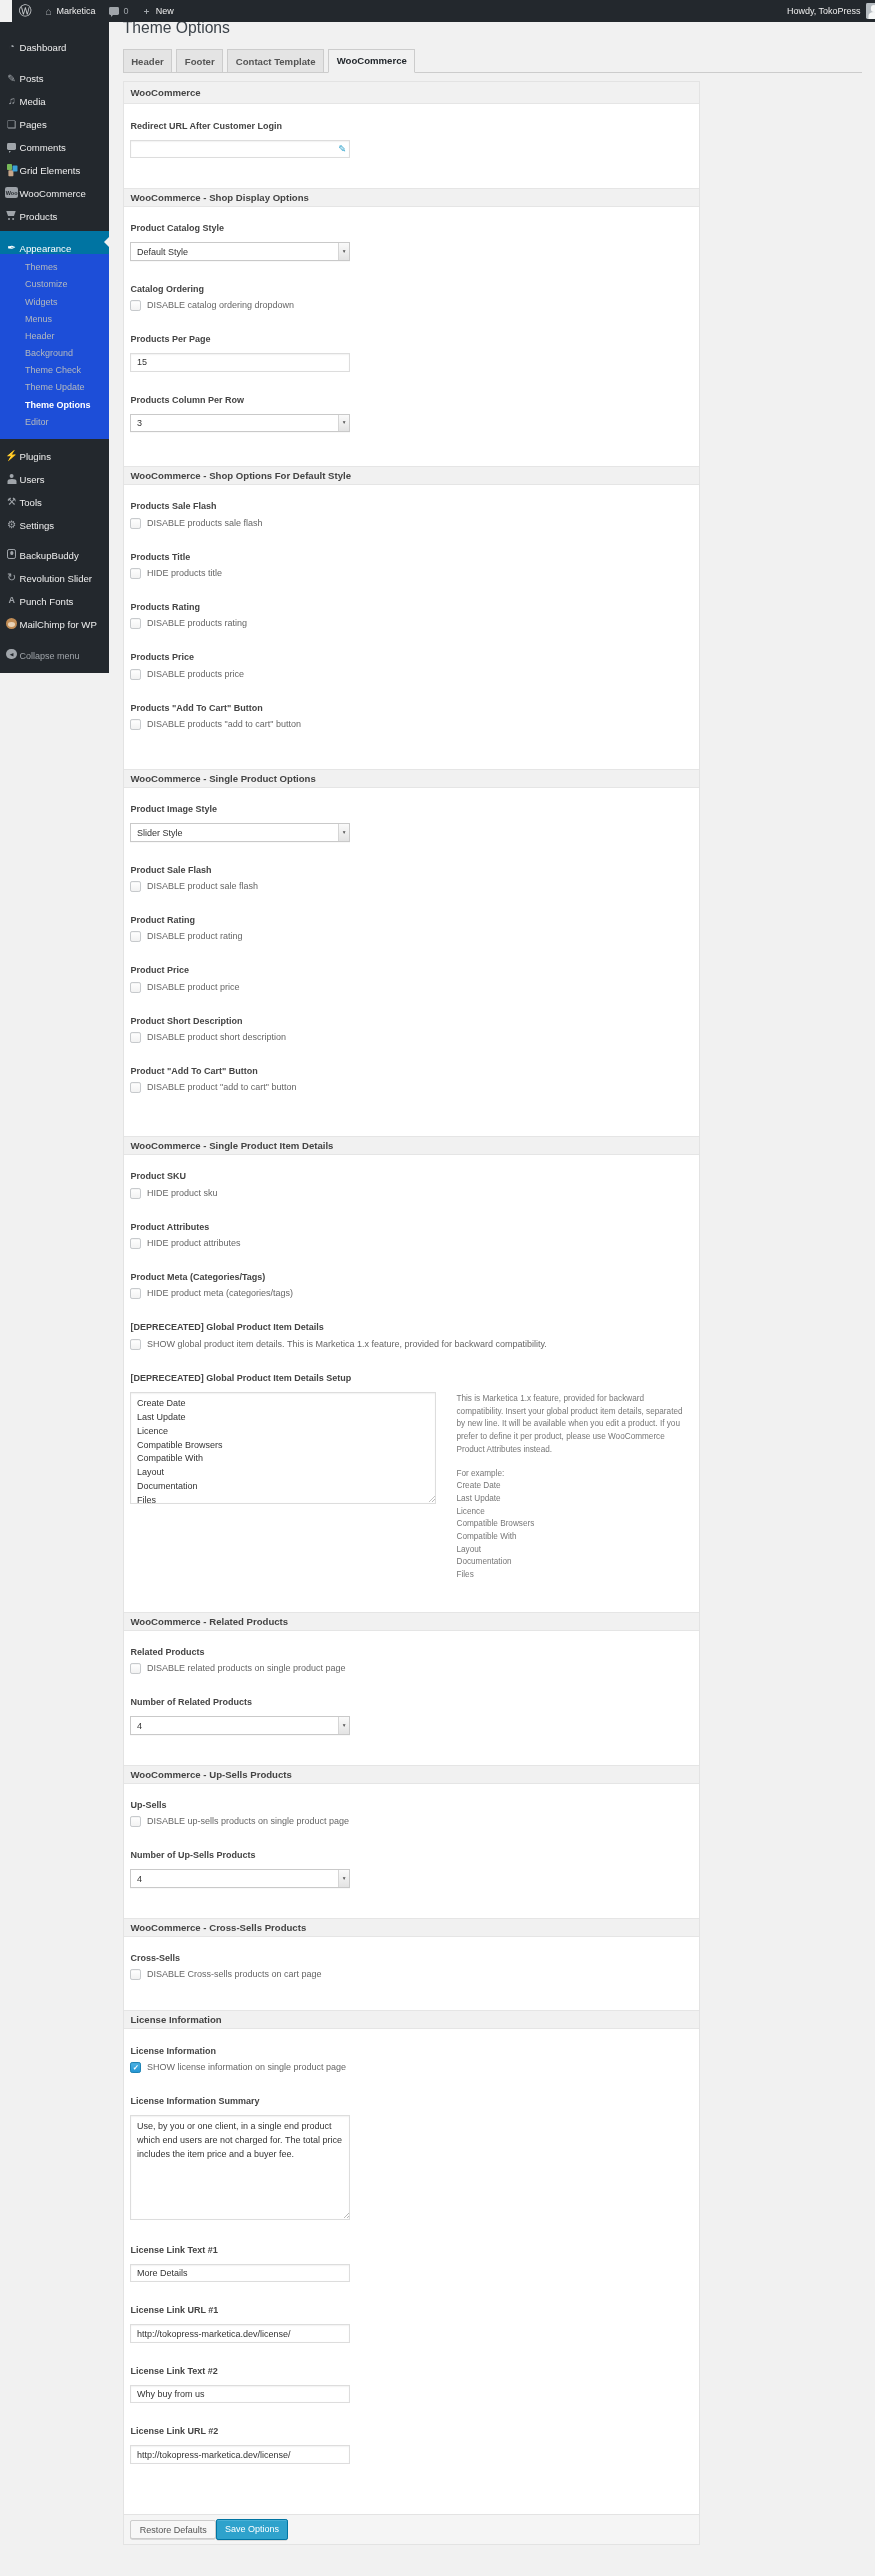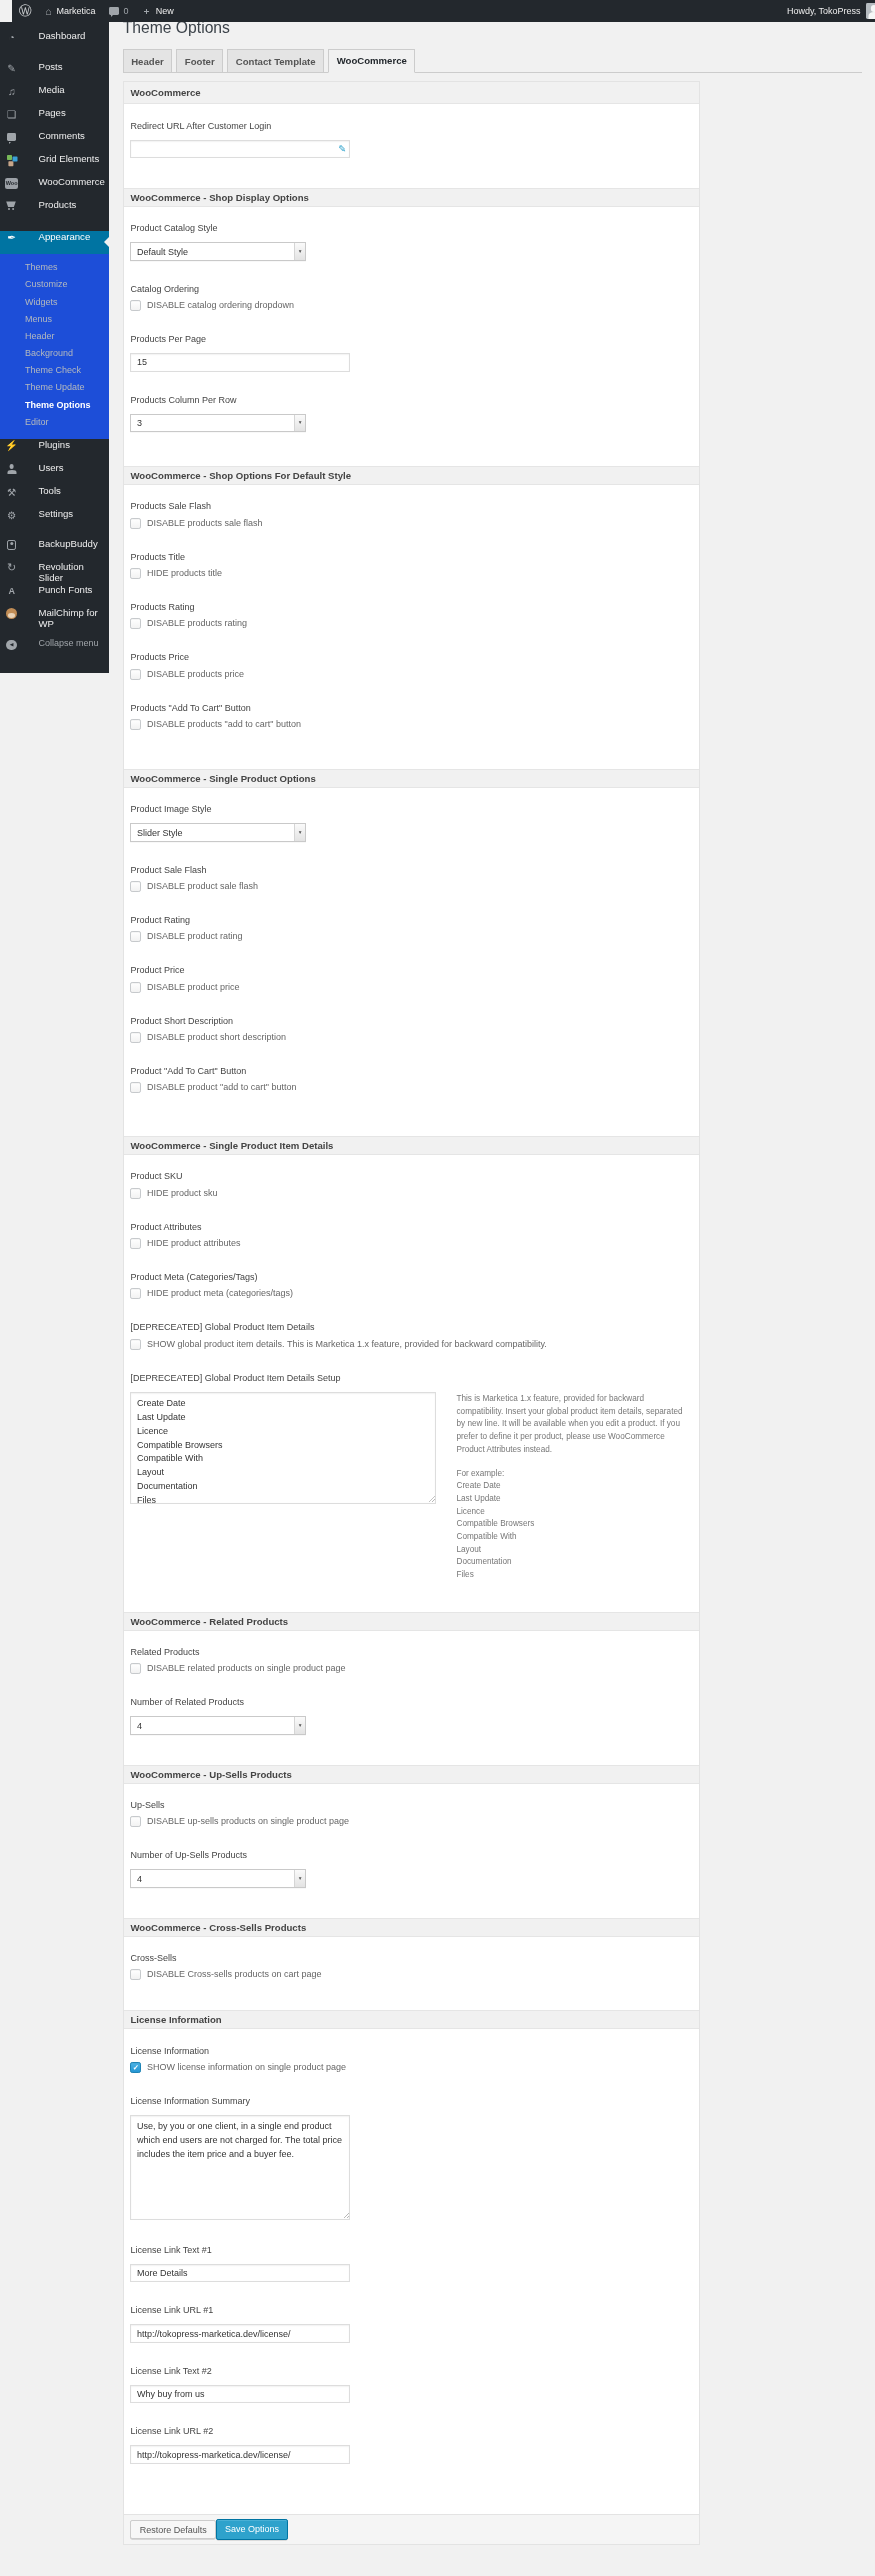--- a/index.html
+++ b/index.html
@@ -15,21 +15,21 @@
   .i-home::before{content:"⌂";font-size:10.3px;color:#a0a5aa}
   .i-plus::before{content:"＋";font-size:9px;color:#a0a5aa;font-weight:bold}
   .bubble{width:9.6px;height:7.5px;background:#a0a5aa;border-radius:1.4px;position:relative;flex:none}
   .bubble::after{content:"";position:absolute;bottom:-2.7px;left:2.1px;width:0;height:0;border-left:2.7px solid #a0a5aa;border-bottom:2.7px solid transparent}
   .person{position:relative;background:#b6bcc1;border-radius:1.4px;width:16.4px;height:16.4px;overflow:hidden;flex:none}
   .person::before{content:"";position:absolute;top:2.7px;left:50%;transform:translateX(-50%);width:6.2px;height:6.2px;border-radius:50%;background:#f6f7f7}
   .person::after{content:"";position:absolute;top:9.6px;left:50%;transform:translateX(-50%);width:11px;height:7.5px;border-radius:50% 50% 0 0;background:#f6f7f7}
 
   
   #sidebar{position:absolute;top:22px;left:0;width:109px;background:#23282d;padding:8.2px 0 12.3px;z-index:40}
-  .menu-item{height:23px;display:flex;align-items:flex-start;gap:20px;padding:0 4.8px;color:#eee;font-size:9.6px;cursor:pointer;position:relative}
+  .menu-item{height:23px;display:flex;align-items:flex-end;gap:1px;padding:0 4.8px;color:#eee;font-size:9.6px;cursor:pointer;position:relative}
   .menu-item .mi{width:13.7px;height:13.7px;display:flex;align-items:center;justify-content:center;color:#a0a5aa;font-size:10.3px;flex:none}
   .menu-item.current{background:#0074a2;color:#fff}
   .menu-item.current .mi{color:#fff}
   .menu-item.current::after{content:"";position:absolute;right:0;top:50%;margin-top:-5.5px;border:5.5px solid transparent;border-right-color:#f1f1f1}
   .menu-sep{height:8.2px}
   .menu-gap{height:6.8px}
   .submenu{background:#1d4ed8;padding:5.5px 0 8.2px}
   .submenu-item{display:block;padding:4.1px 0 4.1px 25px;color:#b4b9be;font-size:9px;line-height:9px;cursor:pointer}
   .submenu-item.cur{color:#fff;font-weight:bold}
   .collapse-item{margin-top:8.2px;color:#a0a5aa;font-size:9px}
@@ -68,33 +68,33 @@
   .tab.active{background:#f1f1f1;color:#23282d;border-bottom:0.7px solid #f1f1f1;margin-bottom:-0.7px}
 
   .box{width:577px;margin-top:8.2px;background:#fff;border:0.7px solid #e3e3e3;box-shadow:0 0.7px 0.7px rgba(0,0,0,.04)}
   .sec-h{background:#f1f1f1;border-top:0.7px solid #e5e5e5;border-bottom:0.7px solid #e5e5e5;padding:0 6.8px;font-size:9.6px;font-weight:600;color:#444;height:19px;line-height:18.5px}
   .sec-h.first{border-top:none;height:22px;line-height:22px}
   .sec-b{padding:16.4px 6.8px 6.8px;background:#fff}
   .b1{min-height:75px}.b2{min-height:259px}.b3{min-height:284px}.b4{min-height:348px}
   .b5{min-height:434px}.b6{min-height:133px}.b7{min-height:133px}.b8{min-height:64px}.b9{min-height:485px}
 
   .f{margin-bottom:23px}
-  .lbl{font-weight:400;font-size:9px;color:#444;margin-bottom:9px}
+  .lbl{font-weight:700;font-size:9px;color:#444;margin-bottom:9px}
   .chk-row{display:flex;align-items:flex-start;gap:5.5px;margin-top:-2.7px}
   .chk{width:11px;height:11px;border:0.7px solid #c6c9cc;border-radius:2.1px;background:linear-gradient(#fff,#f2f2f2);box-shadow:inset 0 0.7px 0.7px rgba(0,0,0,.05);position:relative;flex:none;cursor:pointer}
   .chk.checked{background:linear-gradient(#4cb2e4,#2596d4);border-color:#1d83b5}
   .chk.checked::after{content:"✓";position:absolute;inset:0;display:flex;align-items:center;justify-content:center;color:#fff;font-size:7.5px;font-weight:bold}
   .chk-lbl{color:#666;font-size:9px}
 
   .inp{width:220px;height:18.5px;border:0.7px solid #ddd;background:#fff;padding:0 5.5px;font-size:9px;color:#333;font-family:"Liberation Sans",sans-serif;box-shadow:inset 0 0.7px 1.4px rgba(0,0,0,.07);outline:none}
   .inp-wrap{position:relative;width:220px}
   .pencil{position:absolute;right:4.1px;top:3.4px;color:#2ea2cc;font-size:9.6px;line-height:11px;cursor:pointer}
   .pencil::before{content:"✎"}
 
-  .sel{width:176px;height:18.5px;border:0.7px solid #c9c9c9;background:#fff;display:flex;align-items:stretch;cursor:pointer;box-shadow:0 0.7px 0 rgba(0,0,0,.04)}
+  .sel{width:220px;height:18.5px;border:0.7px solid #c9c9c9;background:#fff;display:flex;align-items:stretch;cursor:pointer;box-shadow:0 0.7px 0 rgba(0,0,0,.04)}
   .sel-val{padding-left:5.5px;font-size:9px;color:#333;flex:1;display:flex;align-items:center}
   .sel-btn{width:11.6px;border-left:0.7px solid #d5d5d5;background:linear-gradient(#fafafa,#e3e3e3);display:flex;align-items:center;justify-content:center}
   .sel-btn::before{content:"▼";font-size:4.8px;color:#555}
 
   .ta-wrap{position:relative;display:inline-block}
   .ta{display:block;border:0.7px solid #ddd;padding:4.1px 5.5px;font-family:"Liberation Sans",sans-serif;font-size:9px;line-height:1.55;color:#333;resize:none;box-shadow:inset 0 0.7px 1.4px rgba(0,0,0,.07);outline:none;background:#fff}
   .ta.setup{width:306px;height:112px}
   .ta.summary{width:220px;height:105px}
   .grip{position:absolute;right:1.4px;bottom:1.4px;width:6.8px;height:6.8px;background:repeating-linear-gradient(135deg,transparent 0 1.4px,#b8b8b8 1.4px 2.1px);clip-path:polygon(100% 0,100% 100%,0 100%);cursor:nwse-resize}
   .setup-row{display:flex;gap:20px;align-items:flex-start}

